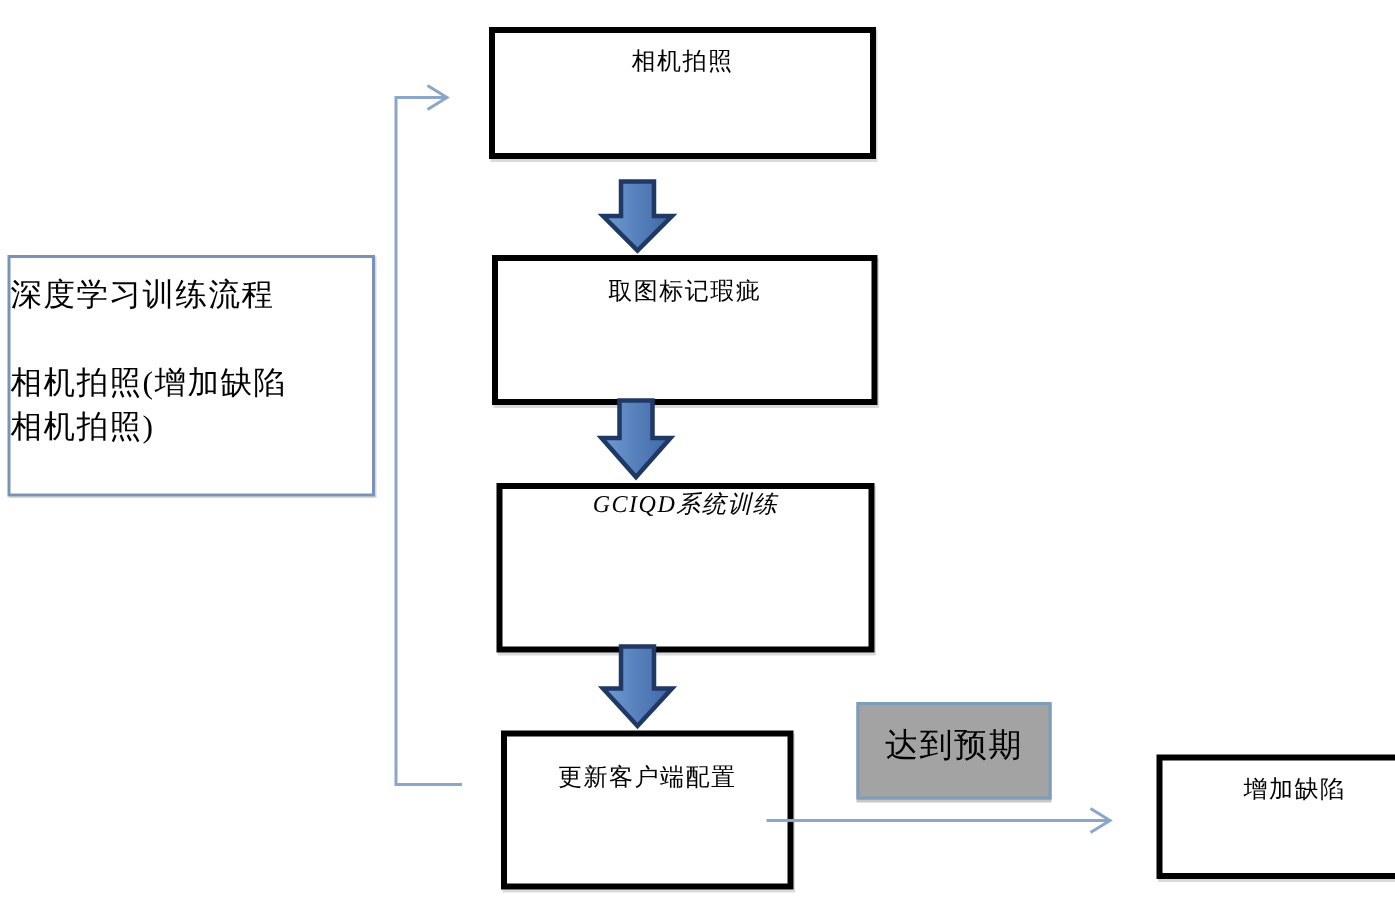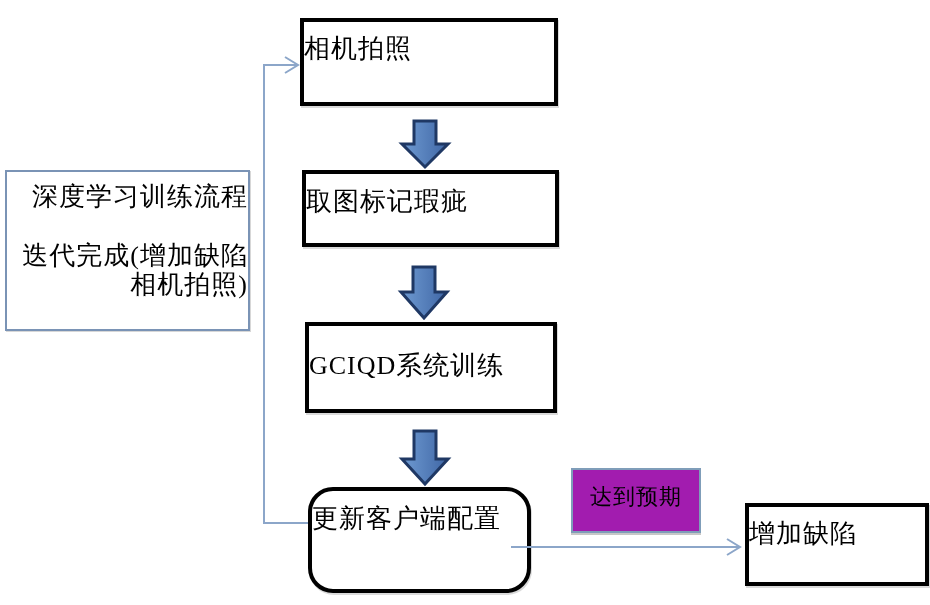--- a/index.html
+++ b/index.html
@@ -12,51 +12,53 @@
     font-family: "Liberation Serif", "DejaVu Serif", serif;
     color: #000000;
     overflow: hidden;
   }
   
   .node {
     position: absolute;
     background: #ffffff;
     border: 4px solid #000000;
     box-shadow: 1px 2px 0 rgba(150,150,150,0.35);
-    font-size: 26px;
+    text-align: center;
+    font-size: 16px;
     letter-spacing: 1px;
+    margin-left: 26px;
   }
   .node-camera  { left: 300px; top: 18px;  width: 258px; height: 88px;  padding-top: 9px;  }
-  .node-mark    { left: 302px; top: 170px; width: 257px; height: 77px;  padding-top: 10px; }
-  .node-gciqd   { left: 305px; top: 322px; width: 252px; height: 91px;  padding-top: 22px; }
-  .node-update  { left: 308px; top: 487px; width: 223px; height: 106px; padding-top: 10px; line-height: 36px; border-radius: 25px; }
+  .node-mark    { left: 302px; top: 170px; width: 257px; height: 100px;  padding-top: 10px; }
+  .node-gciqd   { left: 305px; top: 322px; width: 252px; height: 113px;  padding-top: 0; font-style: italic; }
+  .node-update  { left: 308px; top: 487px; width: 195px; height: 106px; padding-top: 10px; line-height: 36px; }
   .node-done    { left: 745px; top: 503px; width: 184px; height: 83px;  padding-top: 9px;  }
 
   
   .title-box {
     position: absolute;
     left: 5px; top: 170px;
     width: 245px; height: 161px;
     background: #ffffff;
     border: 2px solid #7a93b5;
     box-shadow: 1px 1px 0 rgba(140,140,140,0.35);
-    text-align: right;
-    font-size: 26px;
+    text-align: left;
+    font-size: 21px;
     line-height: 29px;
     padding-top: 10px;
     letter-spacing: 1px;
   }
   .title-box .spacer { height: 30px; }
 
   
   .expect-label {
     position: absolute;
     left: 571px; top: 468px;
     width: 130px; height: 65px;
-    background: #a21caf;
+    background: #a3a3a3;
     border: 2px solid #7f9db9;
     box-shadow: 0 2px 0 rgba(130,130,130,0.45);
     text-align: center;
     font-size: 22px;
     padding-top: 12px;
     letter-spacing: 1px;
   }
 
   svg.overlay {
     position: absolute;
@@ -66,21 +68,21 @@
   }
 </style>
 </head>
 <body>
 
 <div class="canvas">
 
   <div class="title-box">
     <div>深度学习训练流程</div>
     <div class="spacer"></div>
-    <div>迭代完成(增加缺陷</div>
+    <div>相机拍照(增加缺陷</div>
     <div>相机拍照)</div>
   </div>
 
   <div class="node node-camera">
     <span>相机拍照</span>
   </div>
 
   <div class="node node-mark">
     <span>取图标记瑕疵</span>
   </div>

